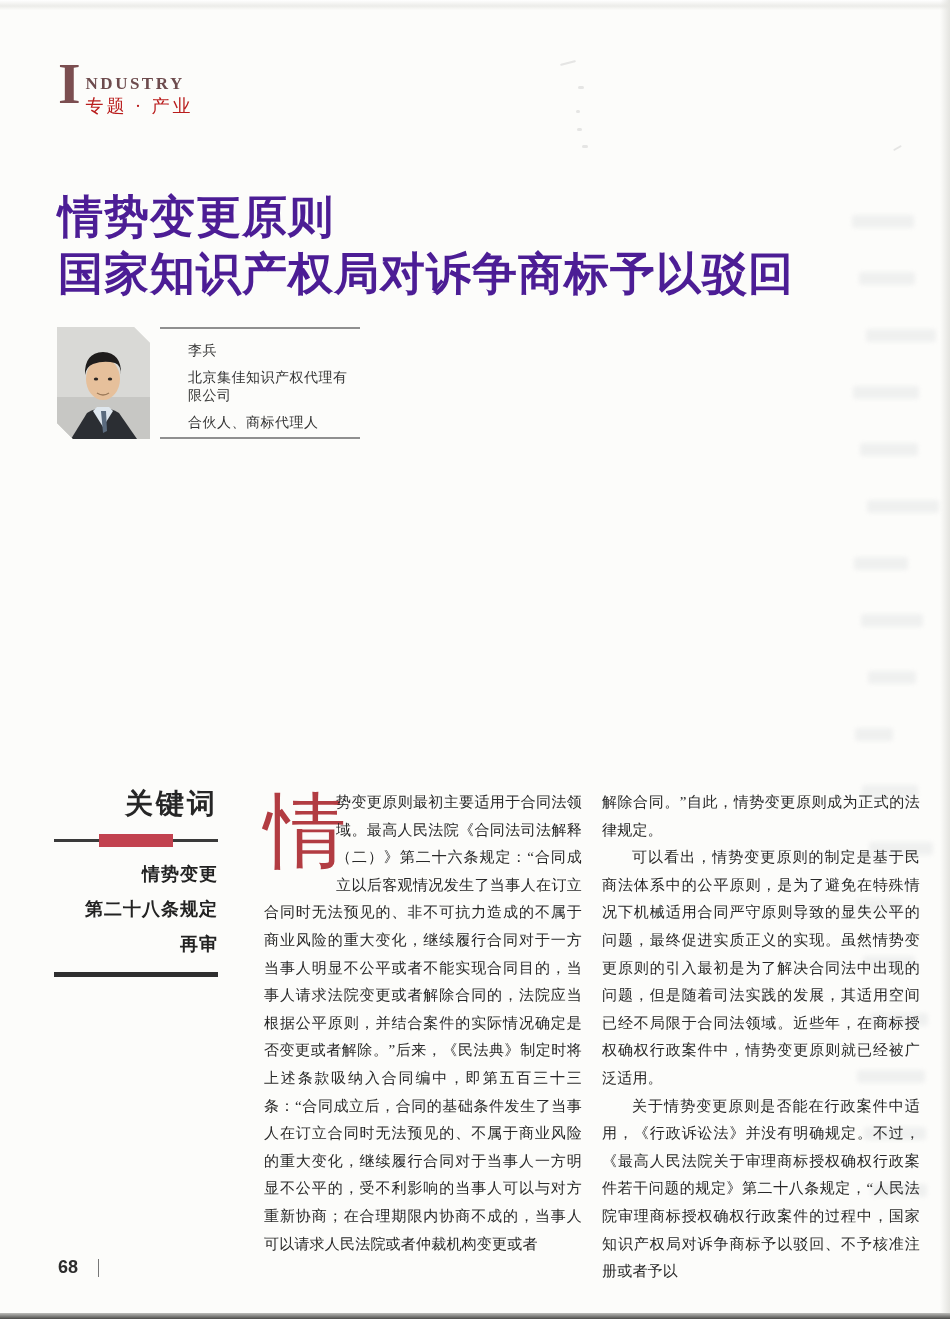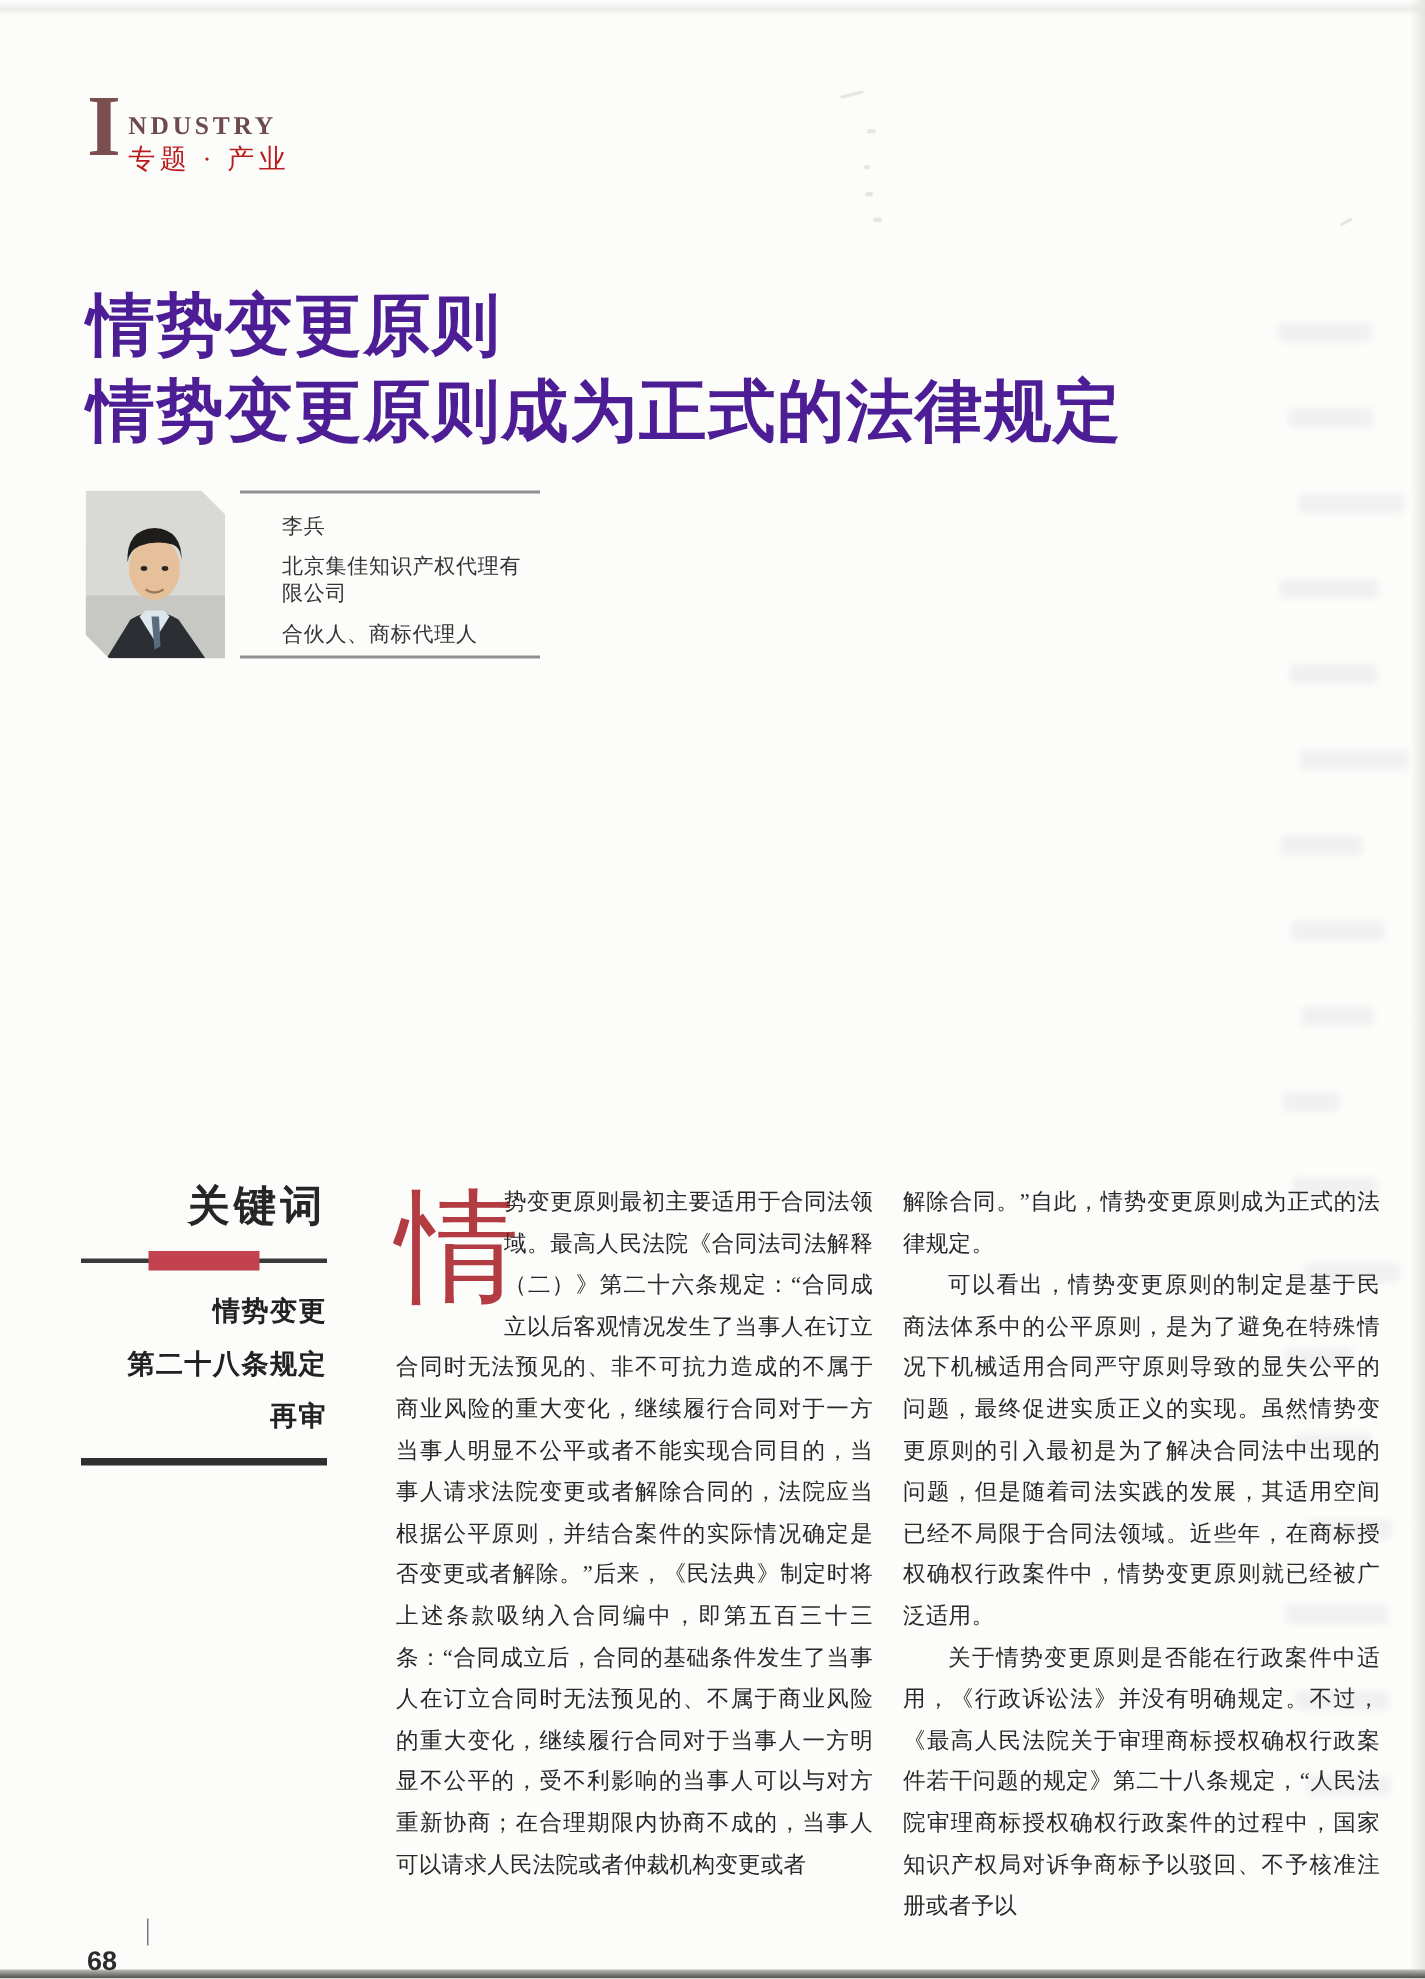--- a/index.html
+++ b/index.html
@@ -67,21 +67,21 @@
     color:#282828;letter-spacing:.2px;}
   .col p.indent{text-indent:2em;}
   .dropcap{
     float:left;width:70px;height:82px;margin:3px 2px 0 0;
     font-size:82px;line-height:80px;text-align:center;
     color:#b23c42;font-family:"Liberation Serif","DejaVu Serif",serif;}
 
   
   .footer{position:absolute;left:58px;top:1257px;display:flex;align-items:center;
     font-family:"Liberation Sans","DejaVu Sans",sans-serif;}
-  .footer .pagenum{font-size:18px;font-weight:bold;color:#2c2c2c;margin-top:40px;}
+  .footer .pagenum{font-size:18px;font-weight:bold;color:#2c2c2c;}
   .footer .sep{margin-left:20px;width:1px;height:18px;background:#777;}
 
   
   .bleed{position:absolute;top:215px;right:16px;width:100px;height:1045px;}
   .bleed .blob{height:13px;border-radius:3px;background:#97a0a8;
     opacity:.12;filter:blur(2px);margin-bottom:44px;}
 </style>
 </head>
 <body>
 
@@ -122,21 +122,21 @@
   <div class="masthead">
     <span class="initial">I</span>
     <span class="stack">
       <div class="mag">NDUSTRY</div>
       <div class="section">专题 · 产业</div>
     </span>
   </div>
 
   <div class="title">
     <div>情势变更原则</div>
-    <div>情势变更原则成为正式的法律规定</div>
+    <div>国家知识产权局对诉争商标予以驳回</div>
   </div>
 
   <div class="author">
     <div class="photo">
       <svg width="93" height="112" viewBox="0 0 93 112">
         <rect x="0" y="0" width="93" height="112" fill="#d9d9d6"></rect>
         <rect x="0" y="70" width="93" height="42" fill="#c7c7c4"></rect>
         <path d="M14 112 L30 86 Q46 76 62 86 L80 112 Z" fill="#2b2e33"></path>
         <path d="M36 84 L46 100 L56 84 L52 80 L40 80 Z" fill="#dfe7ee"></path>
         <path d="M44 84 L49 84 L50 104 L46 106 Z" fill="#5b6b7e"></path>

